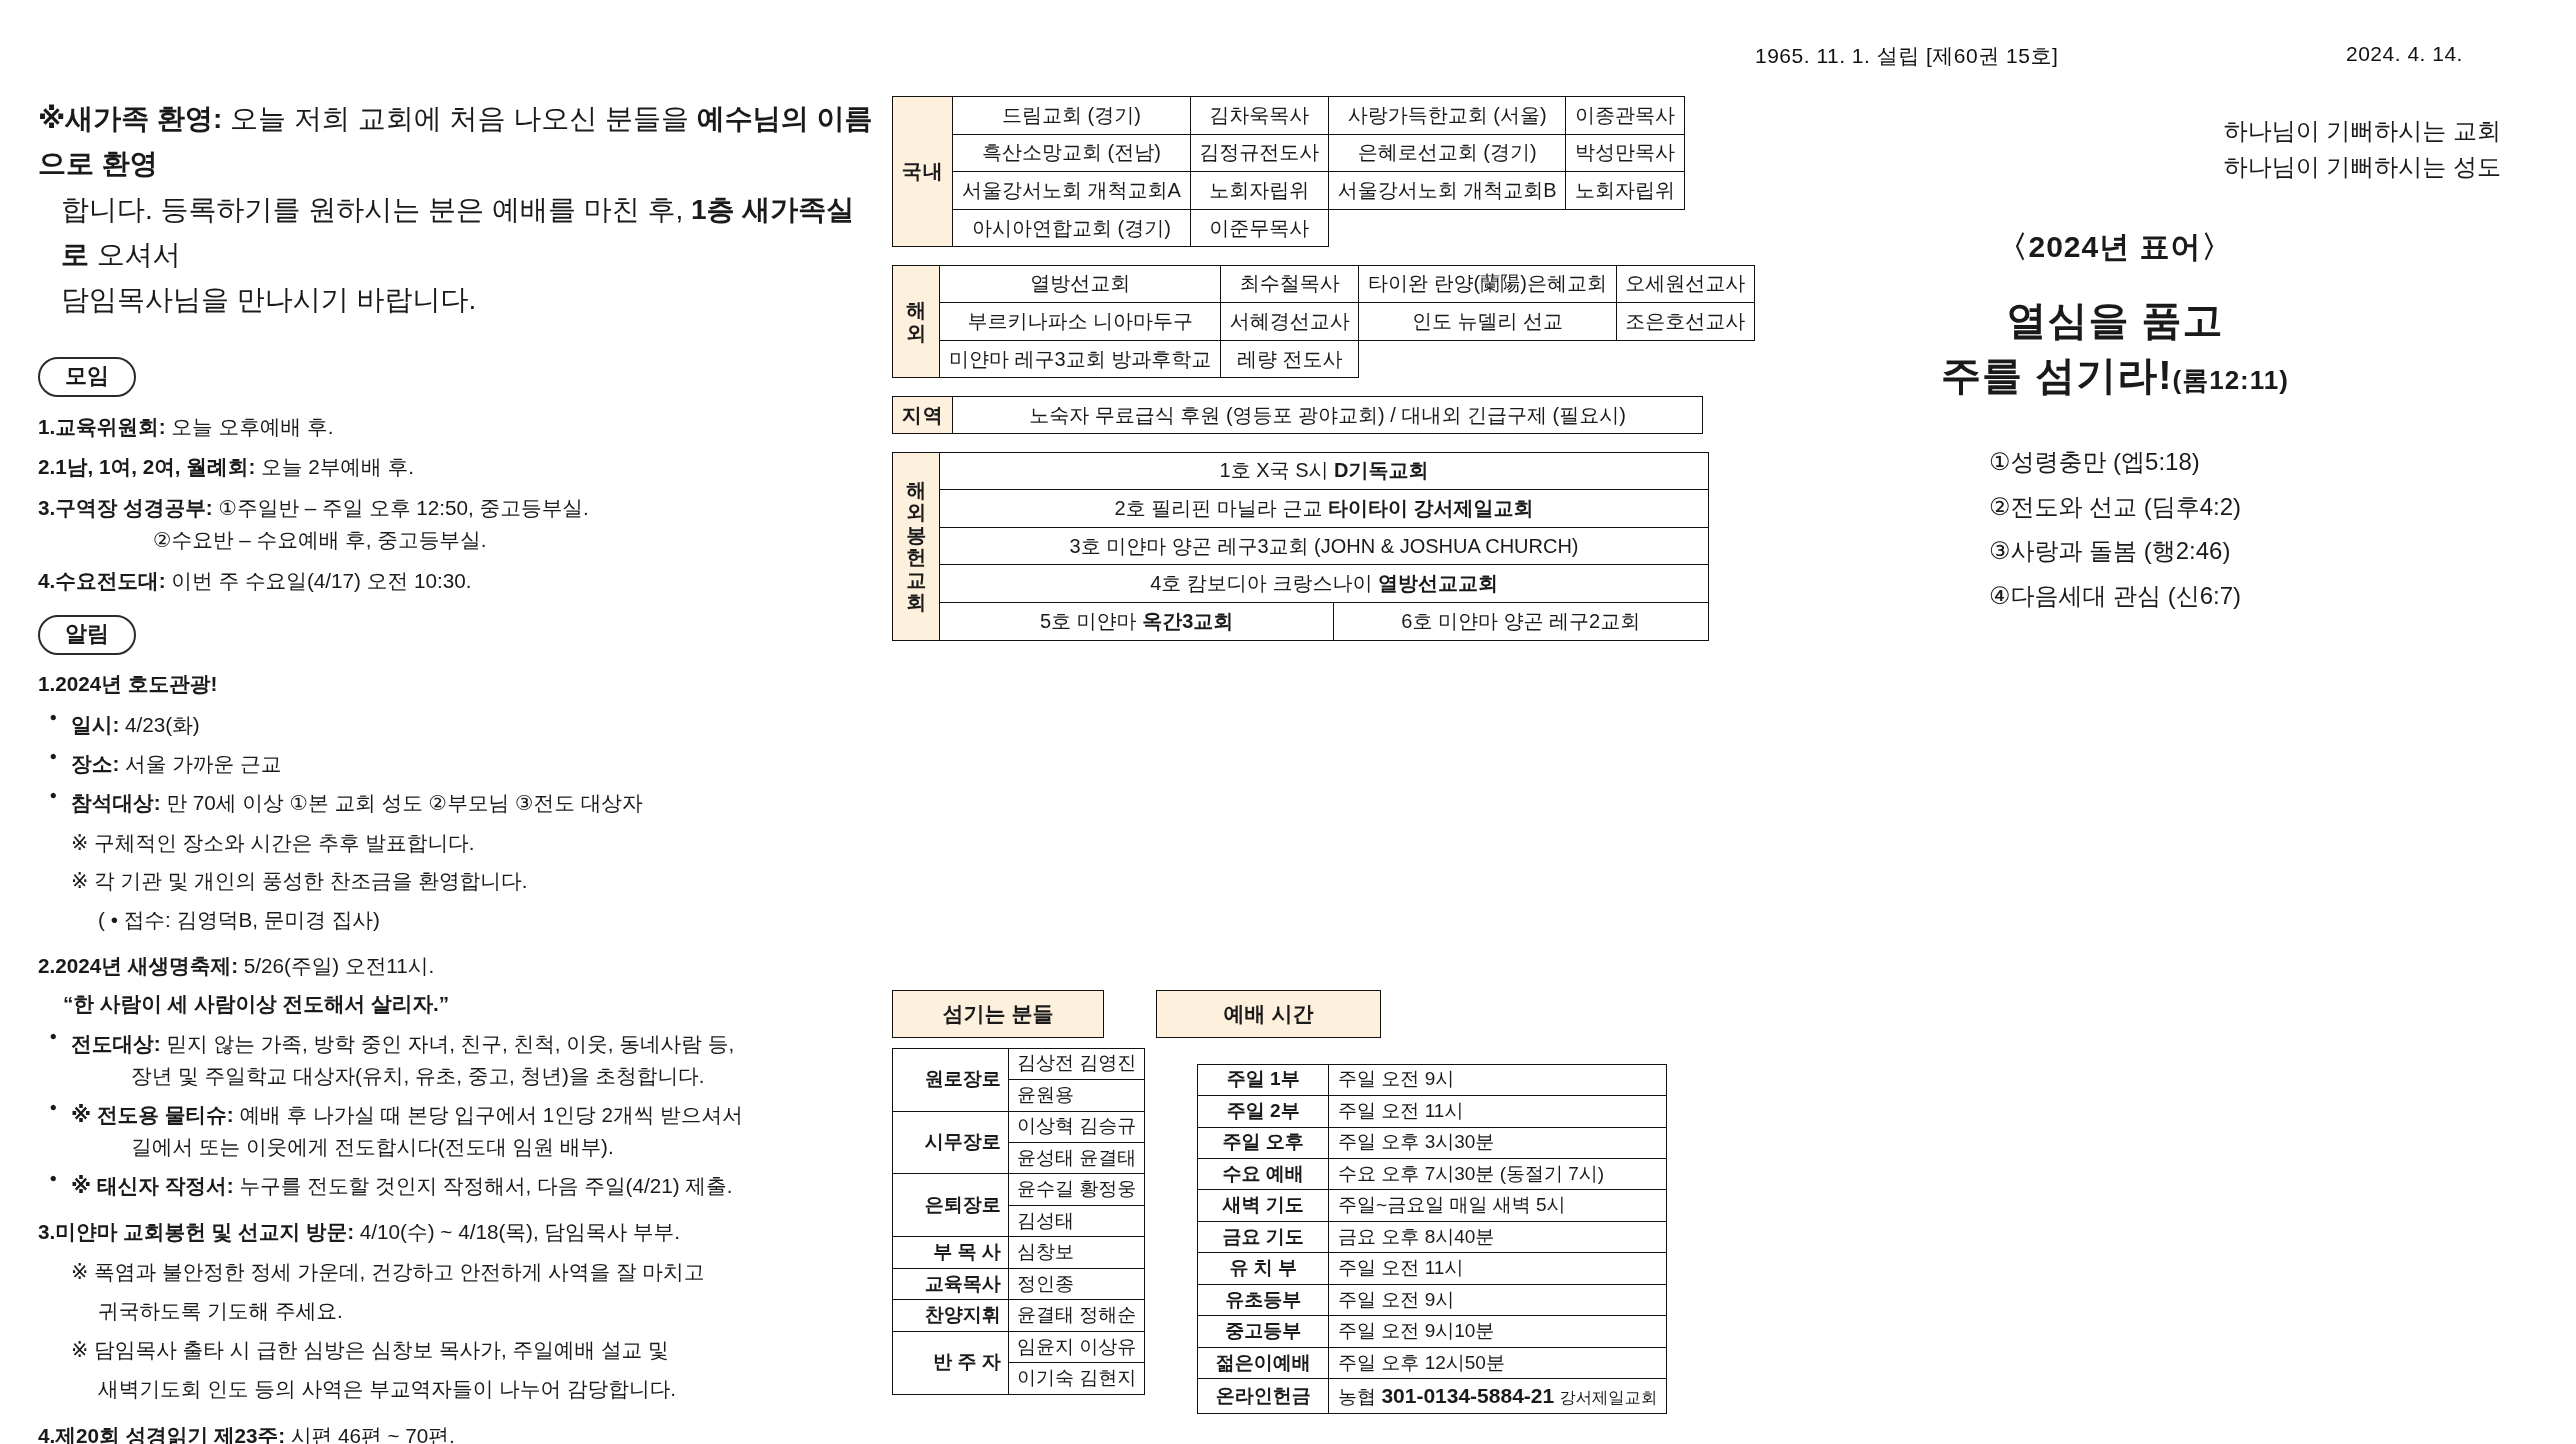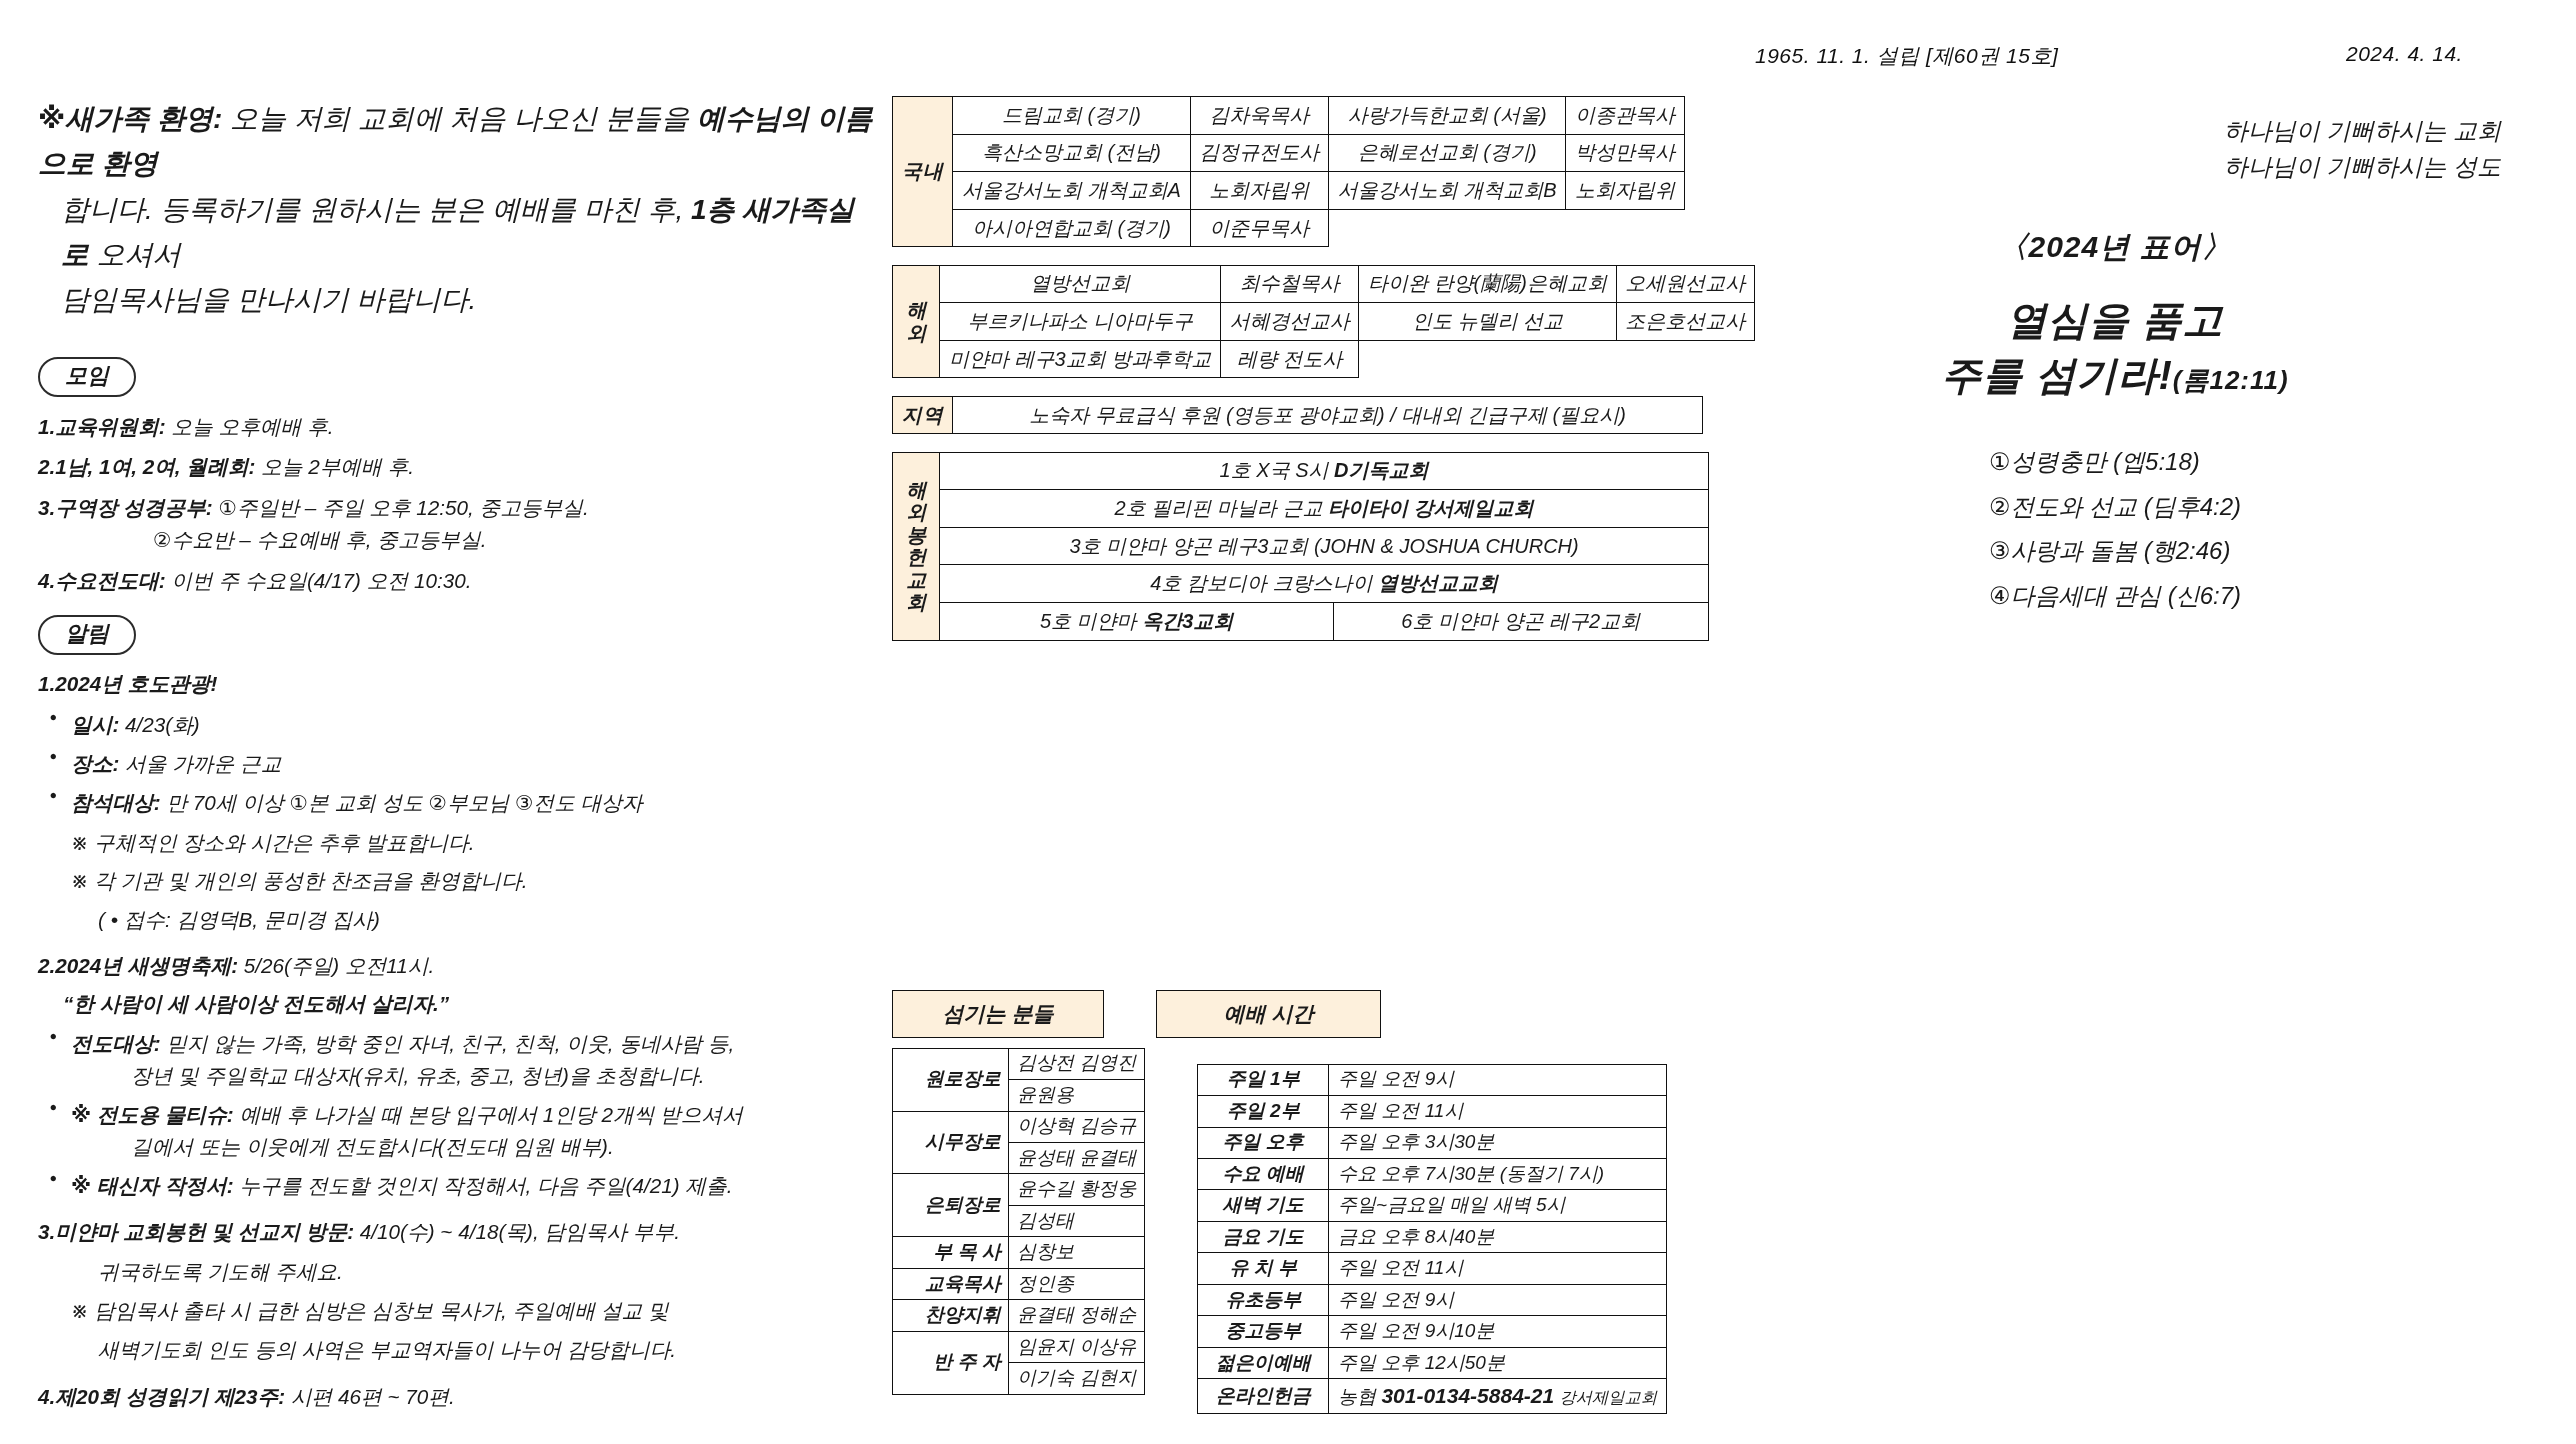--- a/index.html
+++ b/index.html
@@ -12,21 +12,20 @@
     height: 1444px;
     font-family: "Liberation Sans", "DejaVu Sans", sans-serif;
     color: #1a1a1a;
     position: relative;
     overflow: hidden;
   }
   .page {
     position: relative;
     width: 2576px;
     height: 1353px;
-    font-style: italic;
   }
 
   
   .hdr {
     position: absolute;
     top: 42px;
     font-size: 21px;
     color: #111;
     letter-spacing: 0.5px;
   }
@@ -312,20 +311,21 @@
         <span class="b">태신자 작정서:</span>
         <span>누구를 전도할 것인지 작정해서, 다음 주일(4/21) 제출.</span>
       </li>
     </ul>
 
     
     <div class="item" style="margin-top:13.5px">
       <span class="num b">3.</span><span class="b">미얀마 교회봉헌 및 선교지 방문:</span>
       <span>4/10(수) ~ 4/18(목), 담임목사 부부.</span>
     </div>
+    <span class="note">※ 폭염과 불안정한 정세 가운데, 건강하고 안전하게 사역을 잘 마치고</span>
     <span class="note2">귀국하도록 기도해 주세요.</span>
     <span class="note">※ 담임목사 출타 시 급한 심방은 심창보 목사가, 주일예배 설교 및</span>
     <span class="note2">새벽기도회 인도 등의 사역은 부교역자들이 나누어 감당합니다.</span>
 
     
     <div class="item" style="margin-top:15.4px">
       <span class="num b">4.</span><span class="b">제20회 성경읽기 제23주:</span>
       <span>시편 46편 ~ 70편.</span>
     </div>
   </div>

